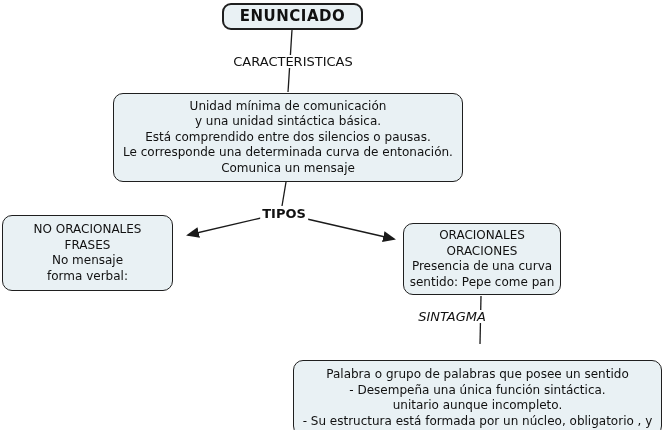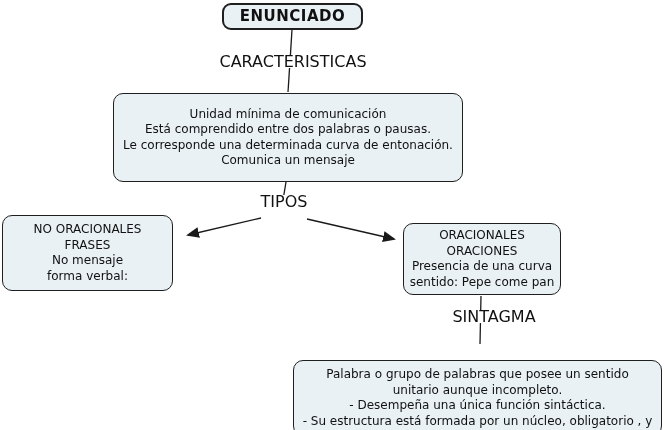--- a/index.html
+++ b/index.html
@@ -49,28 +49,28 @@
   }
   .node-main   { left: 113px; top: 93px;  width: 350px; height: 89px; }
   .node-left   { left: 2px;   top: 215px; width: 171px; height: 76px; }
   .node-right  { left: 403px; top: 223px; width: 158px; height: 72px; }
   .node-bottom { left: 293px; top: 360px; width: 369px; height: 76px; }
   .link-label {
     position: absolute;
     transform: translateX(-50%);
     background: var(--bg, #ffffff);
     color: var(--text, #111111);
-    font-size: 16px;
+    font-size: 13px;
     line-height: 13px;
     padding: 0 2px;
     white-space: nowrap;
   }
   .lbl-caracteristicas { left: 293px; top: 55px; }
-  .lbl-tipos           { left: 284px; top: 195px; }
-  .lbl-sintagma        { left: 494px; top: 310px; }
+  .lbl-tipos           { left: 284px; top: 207px; font-weight: bold; }
+  .lbl-sintagma        { left: 452px; top: 310px; font-style: italic; }
 </style>
 </head>
 <body>
 
 <div class="canvas">
 
   <svg class="connectors">
     <defs>
       <marker id="arrow" markerWidth="13" markerHeight="11" refX="11" refY="5.5" orient="auto" markerUnits="userSpaceOnUse">
         <path d="M0,0 L13,5.5 L0,11 z" fill="#1a1a1a"></path>
@@ -84,21 +84,22 @@
   </svg>
 
   <div class="node root-node">
     <div class="tl">ENUNCIADO</div>
   </div>
 
   <div class="link-label lbl-caracteristicas">CARACTERISTICAS</div>
 
   <div class="node node-main">
     <div class="tl">Unidad mínima de comunicación</div>
-    <div class="tl">Está comprendido entre dos palabras o pausas.</div>
+    <div class="tl">y una unidad sintáctica básica.</div>
+    <div class="tl">Está comprendido entre dos silencios o pausas.</div>
     <div class="tl">Le corresponde una determinada curva de entonación.</div>
     <div class="tl">Comunica un mensaje</div>
   </div>
 
   <div class="link-label lbl-tipos">TIPOS</div>
 
   <div class="node node-left">
     <div class="tl">NO ORACIONALES</div>
     <div class="tl">FRASES</div>
     <div class="tl">No mensaje</div>
@@ -109,18 +110,18 @@
     <div class="tl">ORACIONALES</div>
     <div class="tl">ORACIONES</div>
     <div class="tl">Presencia de una curva</div>
     <div class="tl">sentido: Pepe come pan</div>
   </div>
 
   <div class="link-label lbl-sintagma">SINTAGMA</div>
 
   <div class="node node-bottom">
     <div class="tl">Palabra o grupo de palabras que posee un sentido</div>
+    <div class="tl">- Desempeña una única función sintáctica.</div>
     <div class="tl">unitario aunque incompleto.</div>
-    <div class="tl">- Desempeña una única función sintáctica.</div>
     <div class="tl">- Su estructura está formada por un núcleo, obligatorio , y</div>
   </div>
 
 </div>
 
 </body></html>

